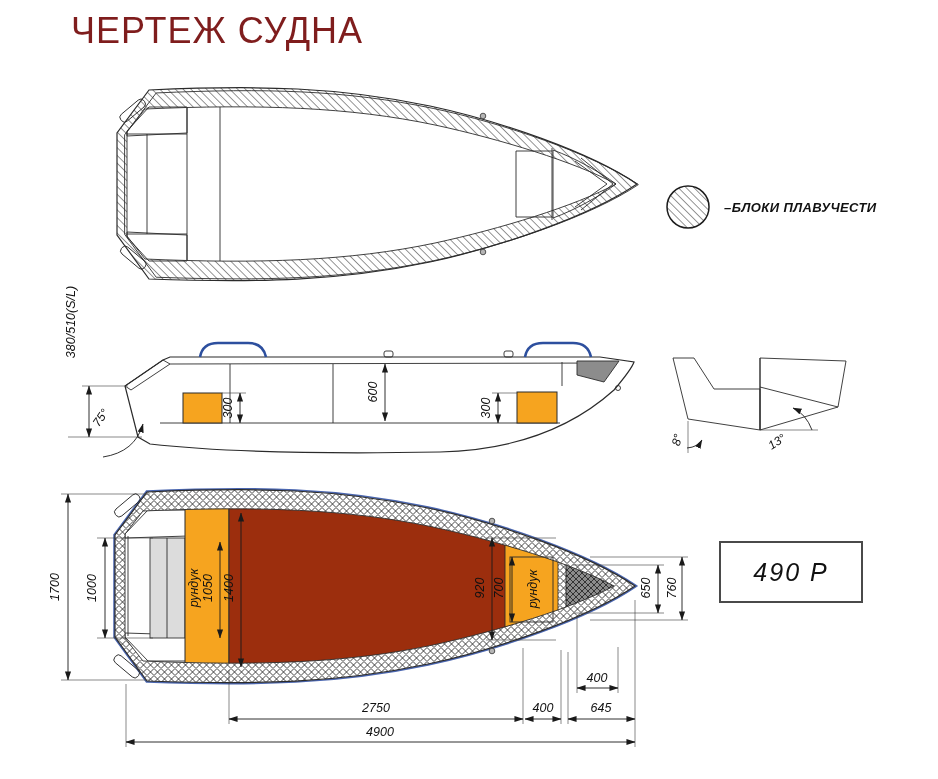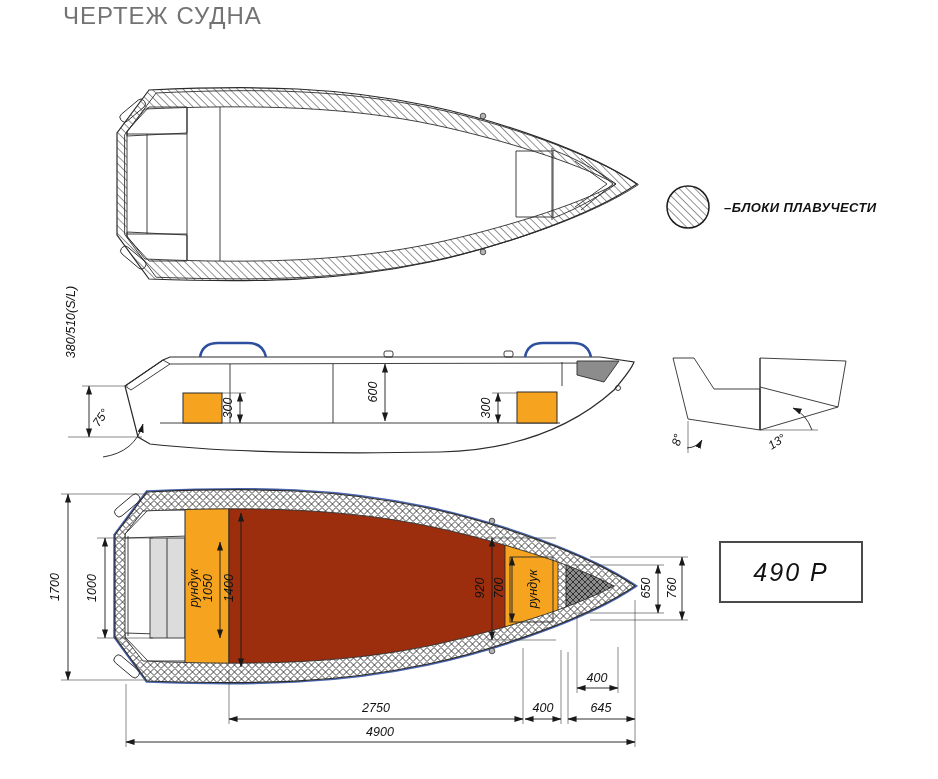--- a/index.html
+++ b/index.html
@@ -1,18 +1,18 @@
 <!DOCTYPE html>
 <html><head>
 <meta charset="utf-8">
 <style>
   html,body{margin:0;padding:0;background:#fff;width:938px;height:779px;overflow:hidden;}
   .page{position:relative;width:938px;height:779px;background:#fff;font-family:"Liberation Sans",sans-serif;}
-  h1.title{position:absolute;left:63px;top:2px;margin:0;font-size:24px;font-weight:500;
-           letter-spacing:1px;color:#737373;font-family:"Liberation Sans",sans-serif;}
+  h1.title{position:absolute;left:63px;top:2px;margin:8px;font-size:36px;font-weight:500;
+           letter-spacing:1px;color:#7f1d1d;font-family:"Liberation Sans",sans-serif;}
   svg{position:absolute;left:0;top:0;}
   .ol{fill:none;stroke:#2b2b2b;stroke-width:1.2;}
   .ol2{fill:none;stroke:#2b2b2b;stroke-width:0.9;}
   .th{fill:none;stroke:#2b2b2b;stroke-width:0.9;}
   .dl{fill:none;stroke:#1a1a1a;stroke-width:0.9;}
   .xl{fill:none;stroke:#3a3a3a;stroke-width:0.6;}
   text.dim{font:italic 12.5px "Liberation Sans",sans-serif;fill:#111;}
   text.sm{font:italic 12px "Liberation Sans",sans-serif;fill:#111;}
   text.leg{font:italic 700 13px "Liberation Sans",sans-serif;fill:#111;letter-spacing:.4px;}
   text.badge{font:italic 25px "Liberation Sans",sans-serif;fill:#111;letter-spacing:2px;}

